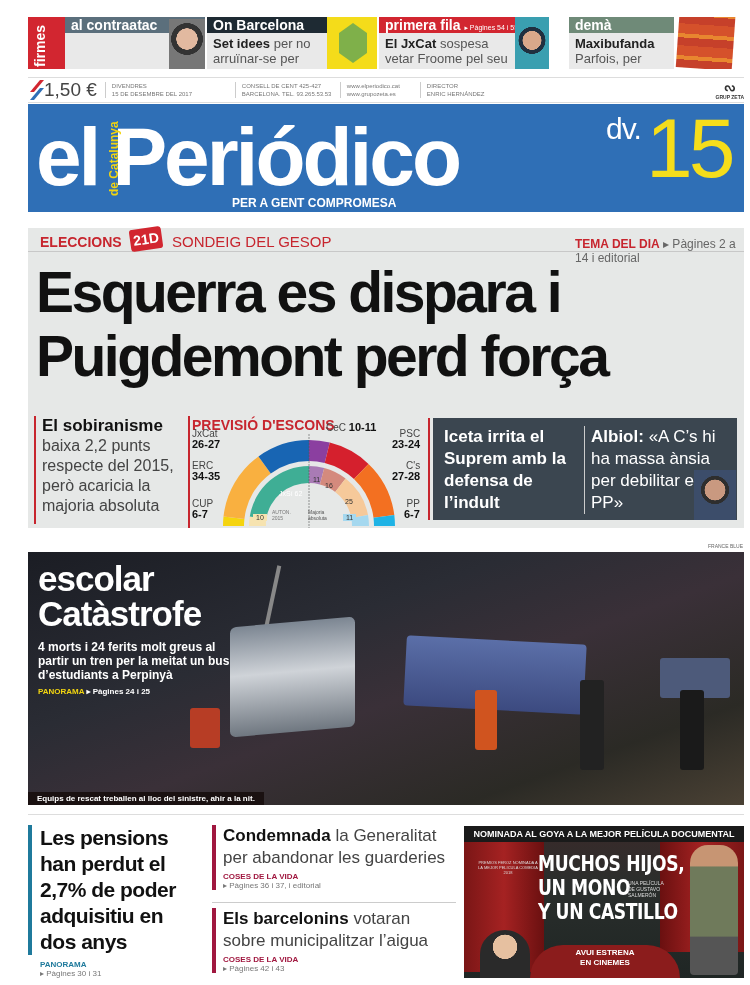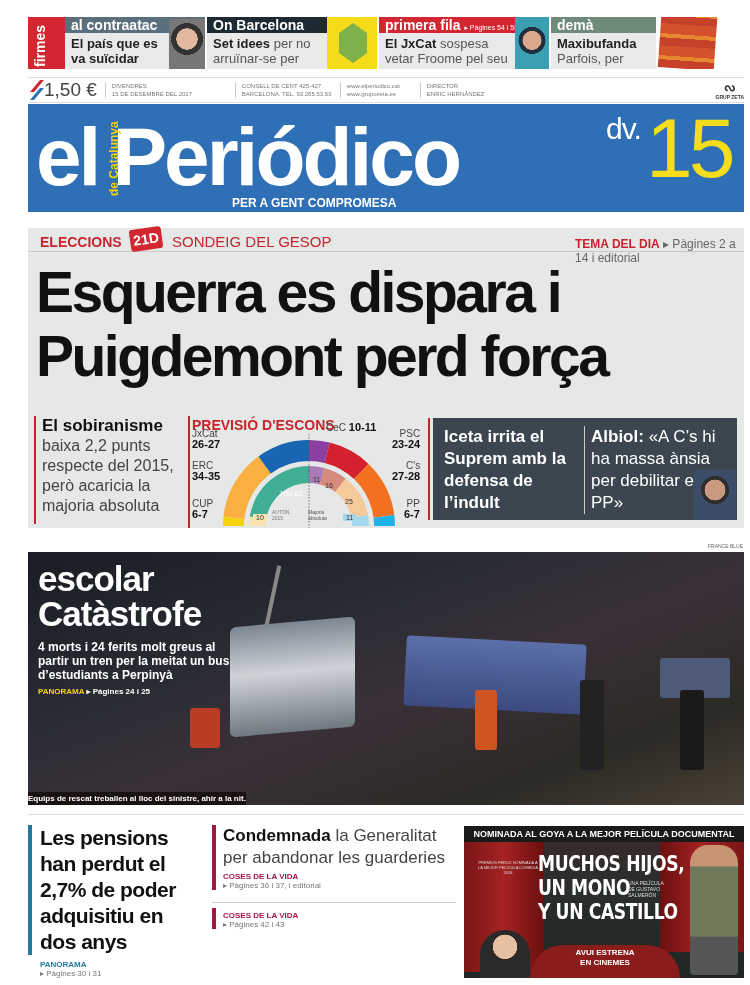--- a/index.html
+++ b/index.html
@@ -44,21 +44,21 @@
 .albiol-txt b{font-weight:bold}
 .photo{left:28px;top:552px;width:716px;height:253px;background:linear-gradient(160deg,#1b1d24 0%,#2a2c34 35%,#3a3038 55%,#2b2a25 80%,#4a4134 100%)}
 .bus1{left:230px;top:622px;width:125px;height:110px;background:linear-gradient(180deg,#7c8692,#cfd3d8 45%,#6f7780);transform:skewY(-5deg);border-radius:6px}
 .bus2{left:405px;top:640px;width:180px;height:70px;background:linear-gradient(180deg,#5b6fa8,#3c4a80);transform:rotate(3deg);border-radius:4px}
 .bus3{left:660px;top:658px;width:70px;height:40px;background:#4d5a7a;border-radius:3px}
 .fig{background:#b73d25;border-radius:3px}
 .cata{left:38px;top:561px;font-size:35px;font-weight:bold;color:#fff;line-height:35px;letter-spacing:-1px}
 .cata-sub{left:38px;top:640px;font-size:12px;font-weight:bold;color:#fff;line-height:14px}
 .pano{left:38px;top:687px;font-size:8px;color:#fff;font-weight:bold}
 .pano span{color:#f2d410}
-.caption{left:28px;top:792px;background:#1a1111;color:#fff;font-size:8px;font-weight:bold;padding:2px 0}
+.caption{left:28px;top:792px;background:#1a1111;color:#fff;font-size:8px;font-weight:bold;padding:2px 9px}
 .credit{left:708px;top:543px;font-size:5px;color:#666}
 .pens{left:28px;top:825px;width:160px;border-left:4px solid #1f7a9c;padding-left:8px;font-size:21px;font-weight:bold;line-height:26px;color:#111;letter-spacing:-0.5px}
 .pens-sec{left:40px;top:960px;font-size:8px;font-weight:bold;color:#1f7a9c}
 .pens-pg{left:40px;top:969px;font-size:8px;color:#777}
 .cond{left:212px;top:825px;width:244px;border-left:4px solid #a0173f;padding-left:7px}
 .cond .t{font-size:17px;line-height:22px;color:#444}
 .cond .t b{color:#111}
 .cond .s{font-size:8px;font-weight:bold;color:#a0173f;margin-top:3px}
 .cond .p{font-size:8px;color:#777}
 .sep{left:212px;top:902px;width:244px;height:1px;background:#ccc}
@@ -75,38 +75,35 @@
 </style>
 </head>
 <body>
 
 <div class="abs teasers">
   <div class="lesfirmes">
     <span><span>les</span> <b>firmes</b></span>
   </div>
   <div class="tz" style="width:140px">
     <div class="hd" style="background:#5b6f7c">al contraatac</div>
-    <div class="bd" style="width:108px">
-      <b>El país que es va suïcidar</b>  
-    </div>
     <div class="photo-face" style="right:0;top:2px;width:36px;height:50px"></div>
   </div>
   <div class="tz" style="width:120px;margin-left:2px">
     <div class="hd" style="background:#1e2a33">On Barcelona</div>
     <div class="bd"><b>Set idees</b> <span>per no arruïnar-se per Nadal</span></div>
   </div>
   <div class="tz" style="width:50px;background:#f4dc1a">
     <div style="position:absolute;left:12px;top:6px;width:28px;height:40px;background:#7fb04a;clip-path:polygon(50% 0,100% 25%,100% 75%,50% 100%,0 75%,0 25%)"></div>
   </div>
   <div class="tz" style="width:170px;margin-left:2px">
     <div class="hd" style="background:#d22630"><span>primera fila</span> <span style="font-size:7px;font-weight:normal">▸ Pàgines 54 i 55</span></div>
     <div class="bd" style="width:140px"><b>El JxCat</b> <span>sospesa vetar Froome pel seu positiu de dopatge</span></div>
     <div class="photo-face" style="right:0;top:0;width:34px;height:52px;background:radial-gradient(circle at 50% 45%,#d9a88a 0 28%,#203040 29% 40%,#3a9fb0 41%)"></div>
   </div>
-  <div class="tz" style="width:105px;margin-left:2px">
+  <div class="tz" style="width:105px;margin-left:20px">
     <div class="hd" style="background:#6f8a78">demà</div>
     <div class="bd"><b>Maxibufanda</b><br><span>Parfois, per</span> <b>7,95 €</b></div>
   </div>
   <div class="tz" style="width:62px;background:transparent">
     <div style="position:absolute;left:4px;top:-14px;width:56px;height:66px;background:repeating-linear-gradient(180deg,#d5512b 0 10px,#e8862f 10px 14px,#c6402a 14px 22px);transform:rotate(4deg)"></div>
   </div>
 </div>
 
 <div class="abs price-row">
   <div class="price">
@@ -224,20 +221,21 @@
 <div class="abs pens-sec">PANORAMA</div>
 <div class="abs pens-pg">▸ Pàgines 30 i 31</div>
 
 <div class="abs cond" style="top:825px">
   <div class="t"><b>Condemnada</b> <span>la Generalitat per abandonar les guarderies</span></div>
   <div class="s">COSES DE LA VIDA</div>
   <div class="p">▸ Pàgines 36 i 37, i editorial</div>
 </div>
 <div class="abs sep"></div>
 <div class="abs cond" style="top:908px">
+  <div class="t"><b>Els barcelonins</b> <span>votaran sobre municipalitzar l’aigua</span></div>
   <div class="s">COSES DE LA VIDA</div>
   <div class="p">▸ Pàgines 42 i 43</div>
 </div>
 
 <div class="abs ad"></div>
 <div class="abs curtain-l"></div>
 <div class="abs curtain-r"></div>
 <div class="abs ad-top">NOMINADA AL GOYA A LA MEJOR PELÍCULA DOCUMENTAL</div>
 <div class="abs ad-small">PREMIOS FEROZ NOMINADA A LA MEJOR PELÍCULA COMEDIA 2018</div>
 <div class="abs ad-title">

